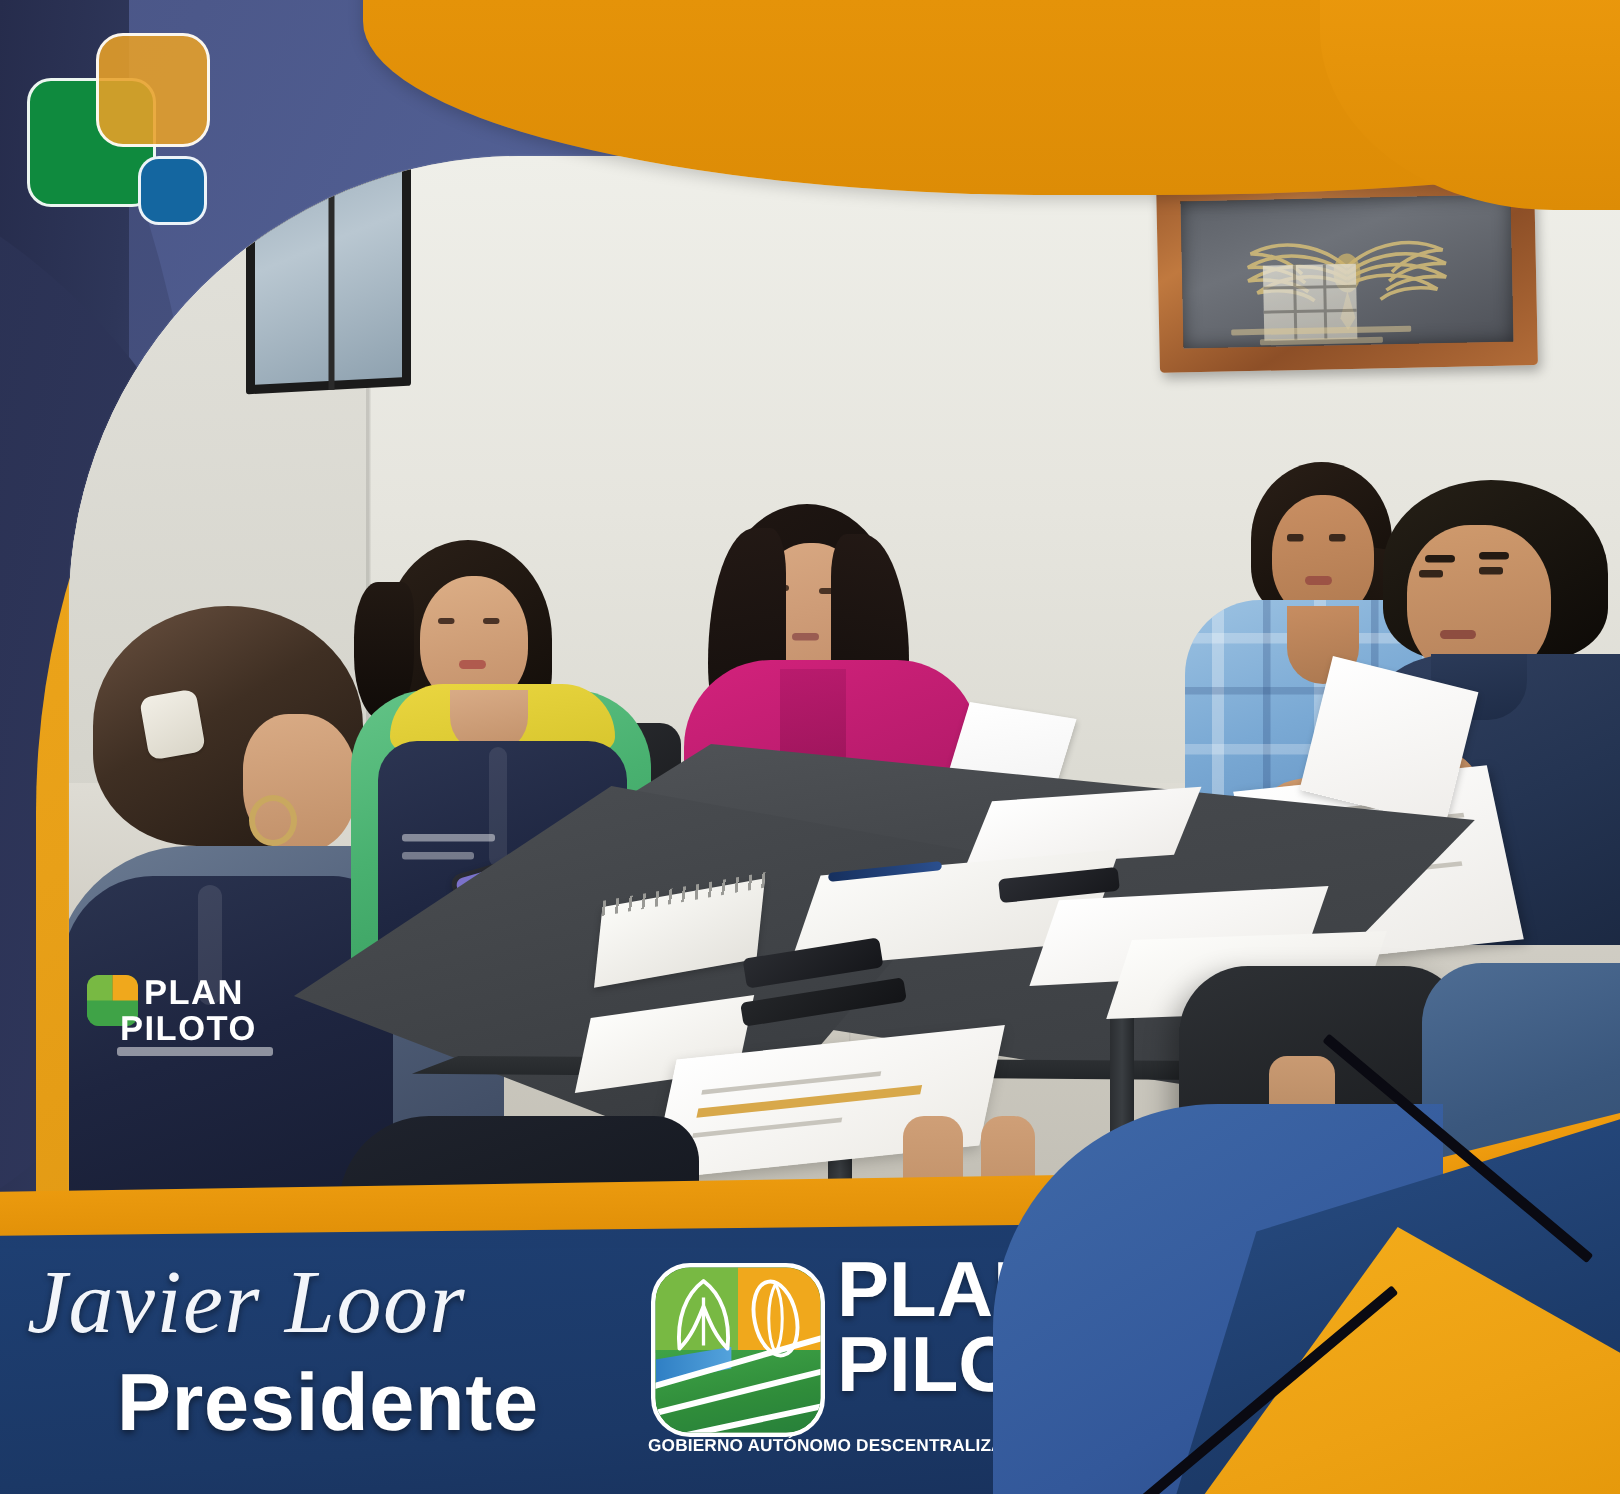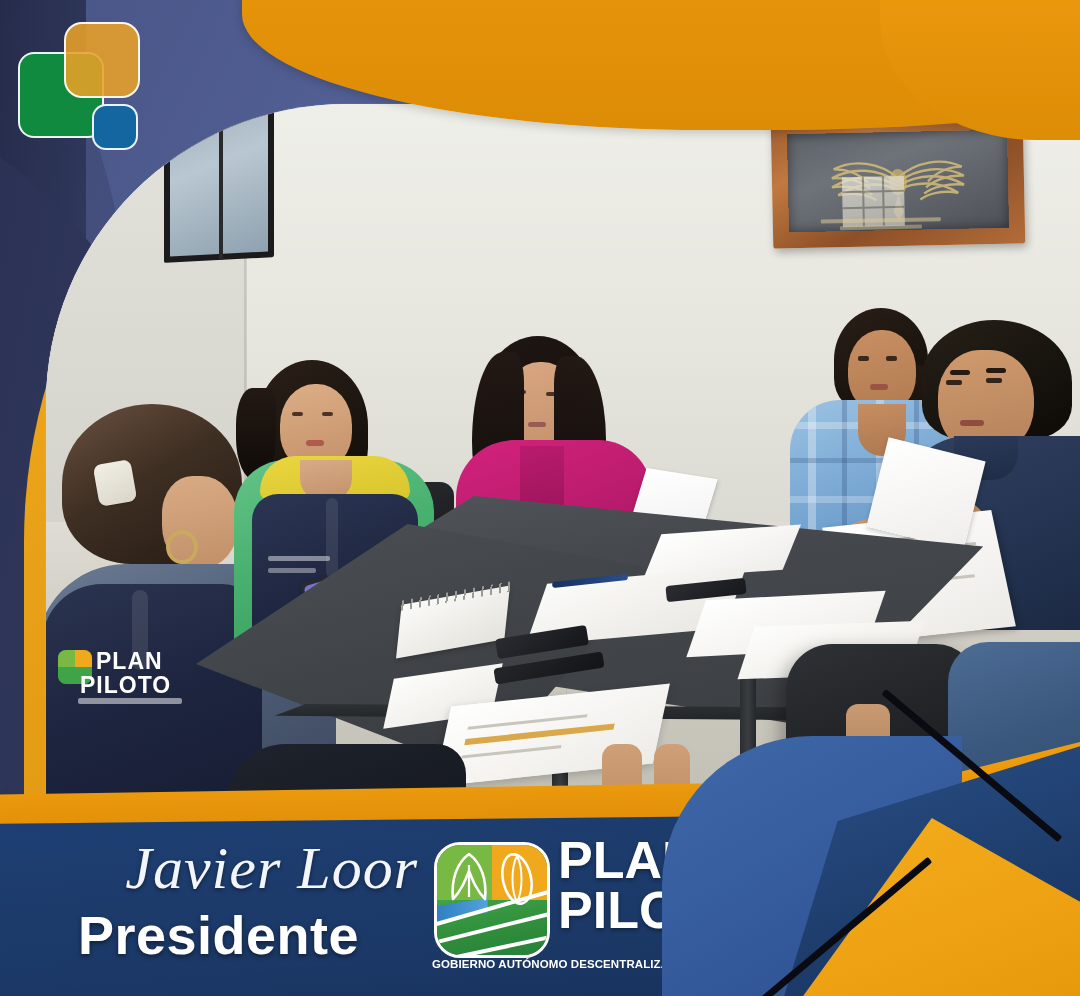--- a/index.html
+++ b/index.html
@@ -141,21 +141,20 @@
   .bottom-navy-flat{
     position:absolute;left:0;top:832px;width:1080px;height:170px;
     background:linear-gradient(175deg,#1e3f72 0%,#1b3866 60%,#172f59 100%);
   }
 
   .sig{
     position:absolute;left:18px;top:838px;width:400px;height:82px;
     color:#f2f5fa;font-family:"Liberation Serif", serif;font-style:italic;
     font-size:60px;letter-spacing:1px;line-height:1;
     text-shadow:0 2px 4px rgba(0,0,0,.45);
-    text-align:right;
   }
   .pres{
     position:absolute;left:78px;top:904px;
     color:#ffffff;font-size:54px;font-weight:bold;letter-spacing:.5px;
     text-shadow:0 2px 5px rgba(0,0,0,.5);
   }
 
   
   .pp-wrap{position:absolute;left:430px;top:838px;width:330px;height:150px;}
   .pp-badge{position:absolute;left:4px;top:4px;width:116px;height:116px;border-radius:26px;

